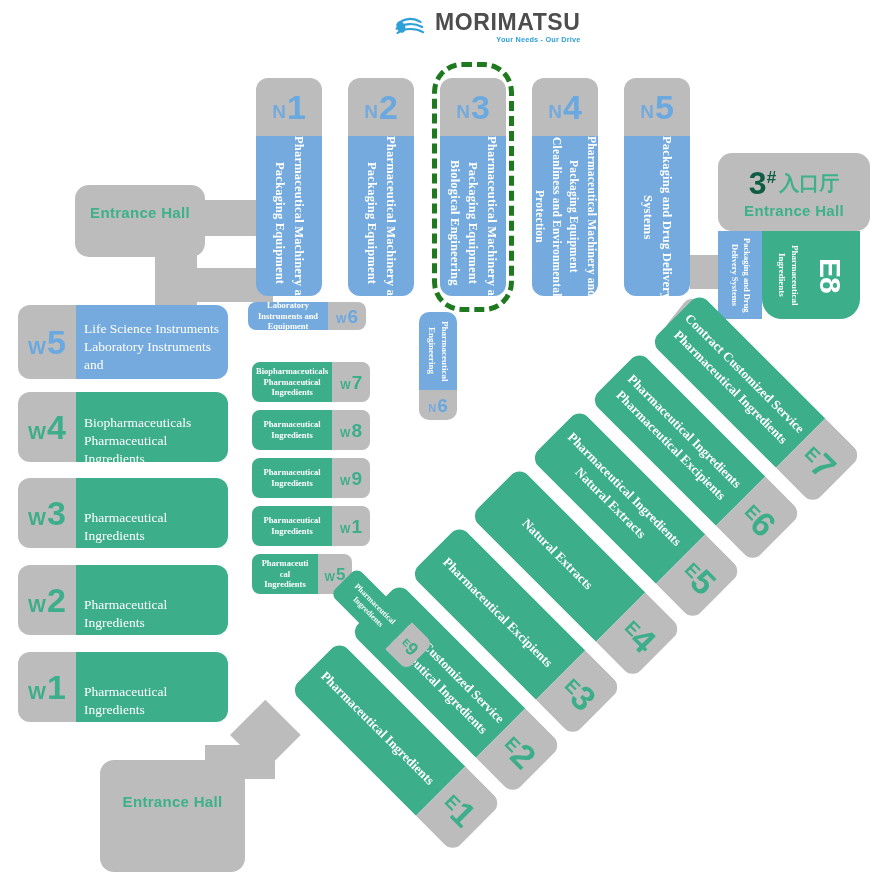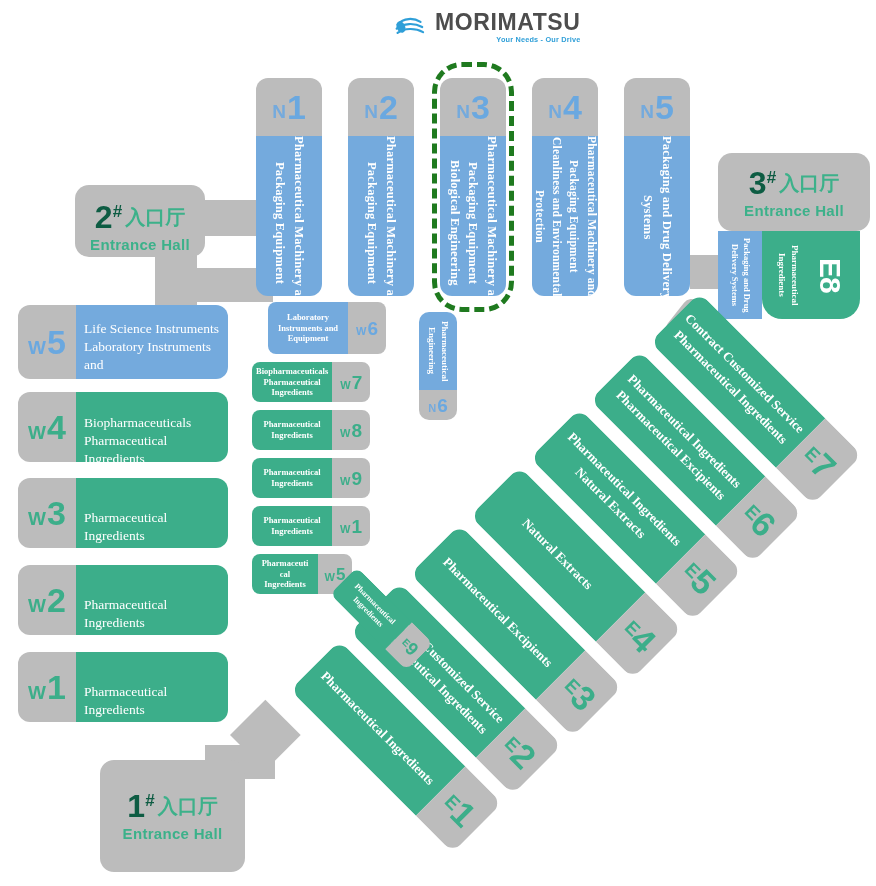--- a/index.html
+++ b/index.html
@@ -315,41 +315,35 @@
   <div class="corridor" style="left:190px; top:200px; width:90px; height:36px;"></div>
 
   <div class="corridor" style="left:230px; top:735px; width:50px; height:50px; transform:rotate(-45deg); transform-origin:0 0;"></div>
   <div class="corridor" style="left:205px; top:745px; width:70px; height:34px;"></div>
 
   <div class="corridor" style="left:690px; top:255px; width:50px; height:34px;"></div>
   <div class="corridor r" style="left:690px; top:295px; width:60px; height:46px; transform:rotate(38deg); transform-origin:0 0;"></div>
 
   <div class="entrance" id="entrance-2" style="left:75px; top:185px; width:130px; height:72px;">
     <div class="etxt">
-      <span class="eline1">
-        <span class="enum">2</span><span class="ehash">#</span><span class="ecn">入口厅</span>
-      </span>
       <span class="een">Entrance Hall</span>
     </div>
   </div>
 
   <div class="entrance" id="entrance-3" style="left:718px; top:153px; width:152px; height:78px;">
     <div class="etxt" style="top:14px;">
       <span class="eline1">
         <span class="enum">3</span><span class="ehash">#</span><span class="ecn">入口厅</span>
       </span>
       <span class="een">Entrance Hall</span>
     </div>
   </div>
 
   <div class="entrance" id="entrance-1" style="left:100px; top:760px; width:145px; height:112px;">
     <div class="etxt" style="top:30px;">
-      <span class="eline1">
-        <span class="enum">1</span><span class="ehash">#</span><span class="ecn">入口厅</span>
-      </span>
       <span class="een">Entrance Hall</span>
     </div>
   </div>
 
   <div class="nhall" style="left:256px; top:78px; width:66px; height:218px;">
     <div class="head">
       <span class="pfx">N</span>
       <span class="num">1</span>
     </div>
     <div class="body">
@@ -473,21 +467,21 @@
   <div class="whall green" style="left:18px; top:652px; width:210px; height:70px;">
     <div class="tag">
       <span class="pfx">W</span>
       <span class="num">1</span>
     </div>
     <div class="body">
       <span class="htxt">Pharmaceutical Ingredients</span>
     </div>
   </div>
 
-  <div class="wsmall blue" style="left:268px; top:302px; width:118px; height:52px;">
+  <div class="wsmall blue" style="left:248px; top:302px; width:118px; height:28px;">
     <div class="body">
       <span class="htxt">Laboratory
 Instruments and
 Equipment</span>
     </div>
     <div class="tag">
       <span class="pfx">W</span>
       <span class="num">6</span>
     </div>
   </div>

